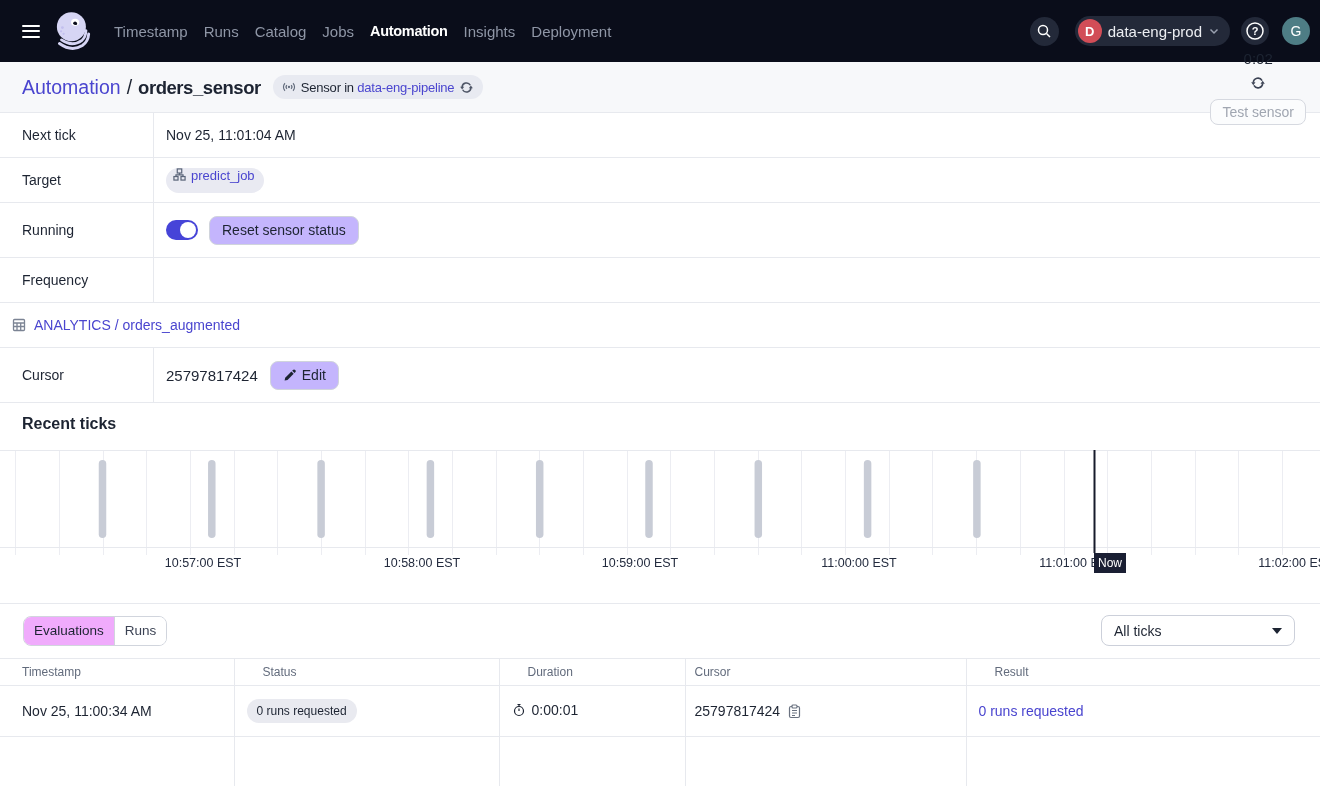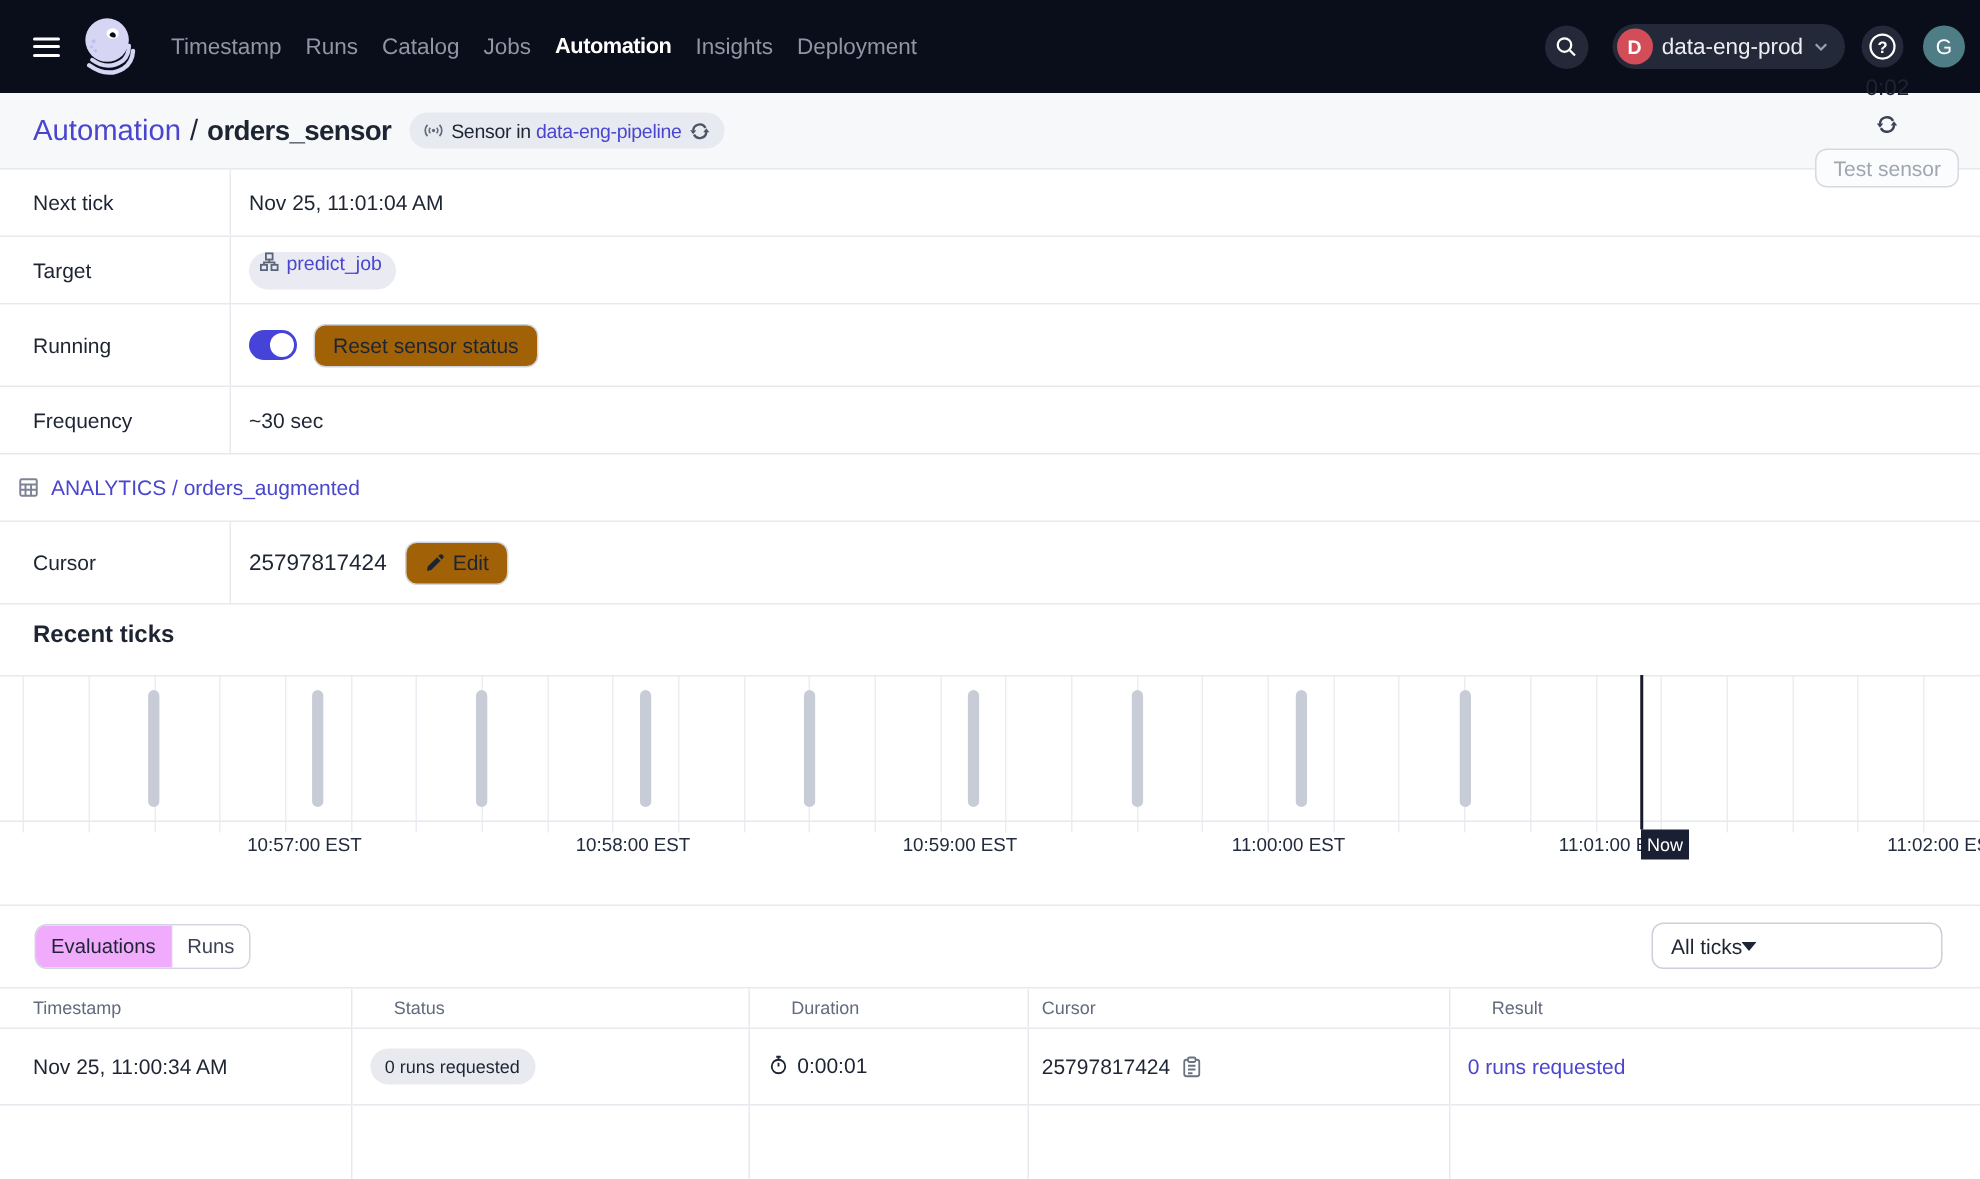--- a/index.html
+++ b/index.html
@@ -31,28 +31,28 @@
 .btn-test { height:26px; padding:0 11px; border:1px solid #d6d9e0; border-radius:8px; background:#fbfcfd; color:#a0a6b1; font-size:14px; display:flex; align-items:center; }
 .meta { width:1320px; }
 .mrow { display:flex; border-bottom:1px solid #e7e9ee; }
 .mrow .lbl { width:154px; border-right:1px solid #e7e9ee; padding-left:22px; display:flex; align-items:center; font-size:14px; color:#1d2432; flex-shrink:0; }
 .mrow .val { flex:1; padding-left:12px; display:flex; align-items:center; font-size:14px; color:#1d2432; gap:8px; }
 .gpill { height:22px; background:#e9eaf0; border-radius:11px; display:flex; align-items:center; padding:0 10px; font-size:12px; color:#1d2432; }
 .tagpill { height:25px; background:#e9eaf2; border-radius:13px; display:flex; align-items:flex-start; padding:0 9px 0 7px; gap:5px; font-size:13px; }
 .tagpill a { color:#4a45cf; text-decoration:none; }
 .toggle { width:32px; height:20px; border-radius:10px; background:#4644d8; position:relative; }
 .toggle .knob { position:absolute; right:2px; top:2px; width:16px; height:16px; background:#fff; border-radius:50%; }
-.btn { height:29px; padding:0 12px; border:1px solid #d0d4dc; border-radius:8px; background:#a16207; color:#1d2432; font-size:14px; display:flex; align-items:center; gap:6px; }
+.btn { height:29px; padding:0 12px; border:1px solid #d0d4dc; border-radius:8px; background:#c4b5fd; color:#1d2432; font-size:14px; display:flex; align-items:center; gap:6px; }
 a.alink { color:#4a45cf; text-decoration:none; font-size:14px; }
 .recent { font-size:16px; font-weight:bold; color:#1d2432; padding:12px 0 0 22px; }
 .tabsrow { display:flex; align-items:center; padding:11px 25px 0 23px; justify-content:space-between; }
 .seg { display:flex; border:1px solid #d1d5dd; border-radius:8px; overflow:hidden; height:30px; }
 .seg .s1 { background:#f0abfc; color:#1d2432; font-size:13.5px; display:flex; align-items:center; padding:0 10px; border-right:1px solid #d1d5dd; }
 .seg .s2 { background:#fff; color:#3c4354; font-size:13.5px; display:flex; align-items:center; padding:0 10px; }
-.select { width:194px; height:31px; border:1px solid #ccd0da; border-radius:8px; display:flex; align-items:center; padding:0 12px; font-size:14px; color:#1d2432; }
+.select { width:194px; height:31px; border:1px solid #ccd0da; border-radius:8px; display:flex; align-items:center; padding:0 12px; font-size:14px; color:#1d2432; justify-content:space-between; }
 table.bt { border-collapse:collapse; width:1320px; margin-top:12px; }
 table.bt th { font-size:12px; color:#626b7c; font-weight:normal; text-align:left; padding:6px 0 6px 28px; border-top:1px solid #e7e9ee; border-bottom:1px solid #e7e9ee; height:27px; }
 table.bt td { font-size:14px; color:#1d2432; padding:13px 0 13px 12px; border-bottom:1px solid #e7e9ee; height:50px; }
 table.bt th + th, table.bt td + td { border-left:1px solid #e7e9ee; }
 </style>
 </head>
 <body>
 <div class="topbar">
   <div class="hamburger">
       <div></div>
@@ -157,21 +157,20 @@
       <div class="lbl">Running</div>
       <div class="val">
         <div class="toggle">
           <div class="knob"></div>
         </div>
         <div class="btn" style="margin-left:3px">Reset sensor status</div>
       </div>
     </div>
   <div class="mrow" style="height:45px">
       <div class="lbl">Frequency</div>
-      <div class="val">~30 sec</div>
     </div>
   <div class="mrow" style="height:45px">
       <div class="val">
         <svg width="14" height="14" viewBox="0 0 14 14" fill="none" stroke="#7c8494" stroke-width="1.3">
           <rect x="1.5" y="1.5" width="11" height="11" rx="1"></rect>
           <path d="M1.5 5h11M1.5 8.5h11M5 5v7.5M8.7 5v7.5"></path>
         </svg>
         <a class="alink">ANALYTICS / orders_augmented</a>
       </div>
     </div>

